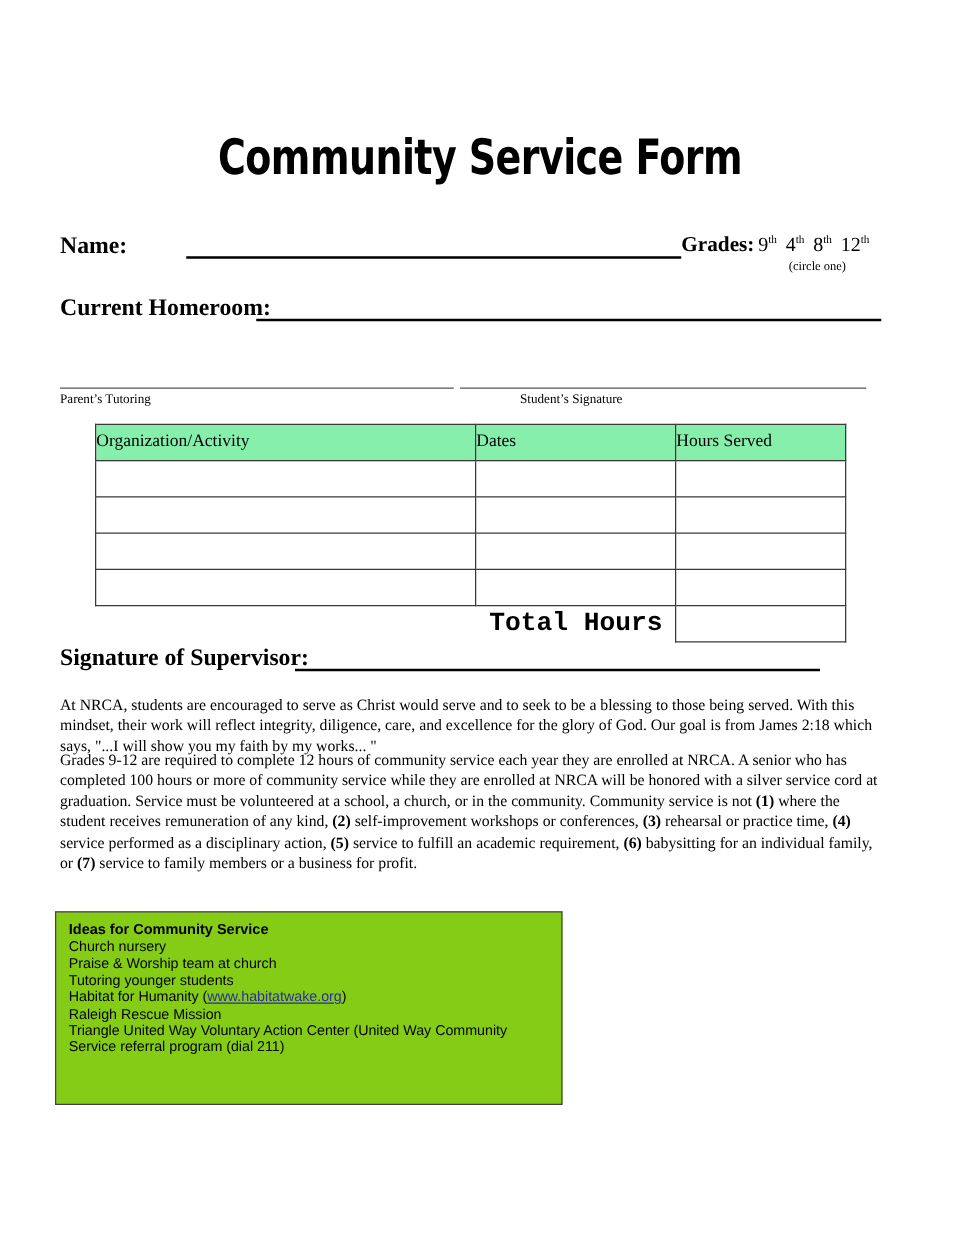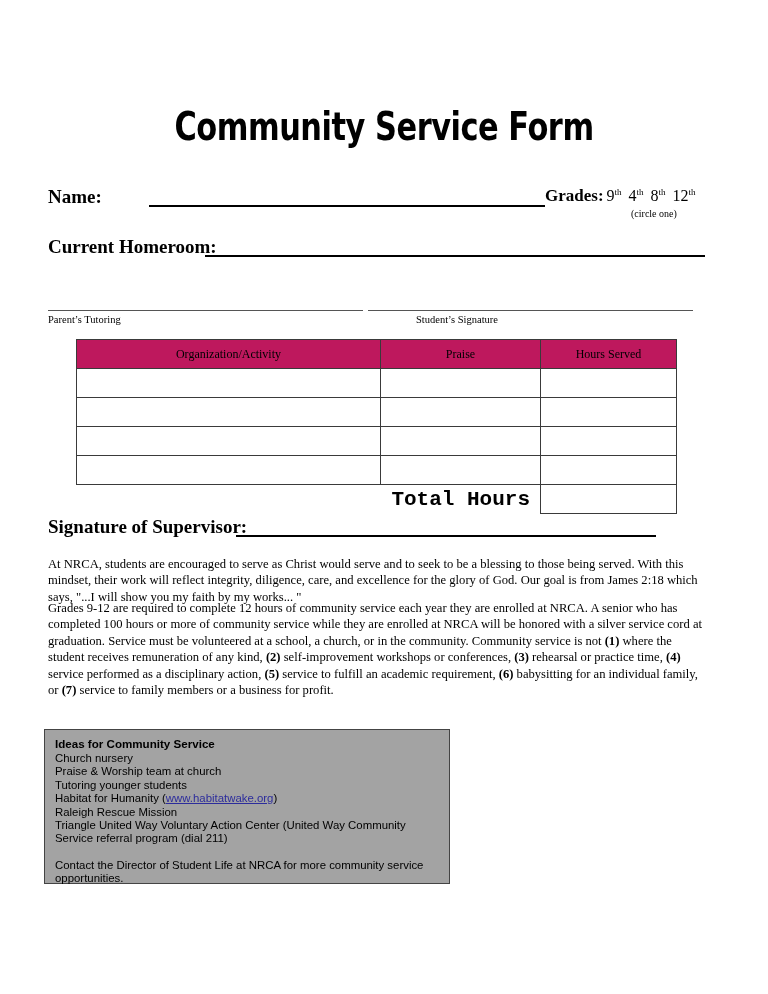--- a/index.html
+++ b/index.html
@@ -135,26 +135,26 @@
     width: 600px;
     border-collapse: collapse;
     table-layout: fixed;
   }
   .svc-table th,
   .svc-table td {
     border: 1.6px solid #3a3a3a;
     padding: 0;
   }
   .svc-table th {
-    background: #be185d;
+    background: #86efac;
     font-family: "Liberation Serif", serif;
     font-weight: normal;
-    font-size: 12px;
+    font-size: 14px;
     height: 28px;
-    text-align: center;
+    text-align: left;
   }
   .svc-table td {
     height: 28px;
   }
   .col-org   { width: 304px; }
   .col-dates { width: 160px; }
   .col-hours { width: 136px; }
 
   .total-cell {
     border: none !important;
@@ -198,21 +198,21 @@
   .body-par b { font-weight: bold; }
 
   
   .ideas-box {
     position: absolute;
     left: 44px;
     top: 729px;
     width: 406px;
     height: 155px;
     border: 1.6px solid #444;
-    background: #a3a3a3;
+    background: #84cc16;
     box-sizing: border-box;
     padding: 7px 0 0 10px;
     font-family: "Liberation Sans", sans-serif;
     font-size: 11.4px;
     line-height: 13.4px;
   }
   .ideas-title {
     font-weight: bold;
     font-size: 11.6px;
     line-height: 14px;
@@ -256,21 +256,21 @@
 
   <table class="svc-table">
     <colgroup>
       <col class="col-org">
         <col class="col-dates">
         <col class="col-hours">
     </colgroup>
     <thead>
       <tr>
         <th>Organization/Activity</th>
-        <th>Praise</th>
+        <th>Dates</th>
         <th>Hours Served</th>
       </tr>
     </thead>
     <tbody>
       <tr>
         <td></td>
         <td></td>
         <td></td>
       </tr>
       <tr>
@@ -305,16 +305,15 @@
   <div class="ideas-box">
     <div class="ideas-title">Ideas for Community Service</div>
     <div class="ideas-line">Church nursery</div>
     <div class="ideas-line">Praise &amp; Worship team at church</div>
     <div class="ideas-line">Tutoring younger students</div>
     <div class="ideas-line"><span>Habitat for Humanity (</span><span class="ideas-link">www.habitatwake.org</span><span>)</span></div>
     <div class="ideas-line">Raleigh Rescue Mission</div>
     <div class="ideas-line">Triangle United Way Voluntary Action Center (United Way Community
 Service referral program (dial 211)</div>
     <div class="ideas-gap"></div>
-    <div class="ideas-line ideas-contact">Contact the Director of Student Life at NRCA for more community service opportunities.</div>
   </div>
 
 </div>
 
 </body></html>

